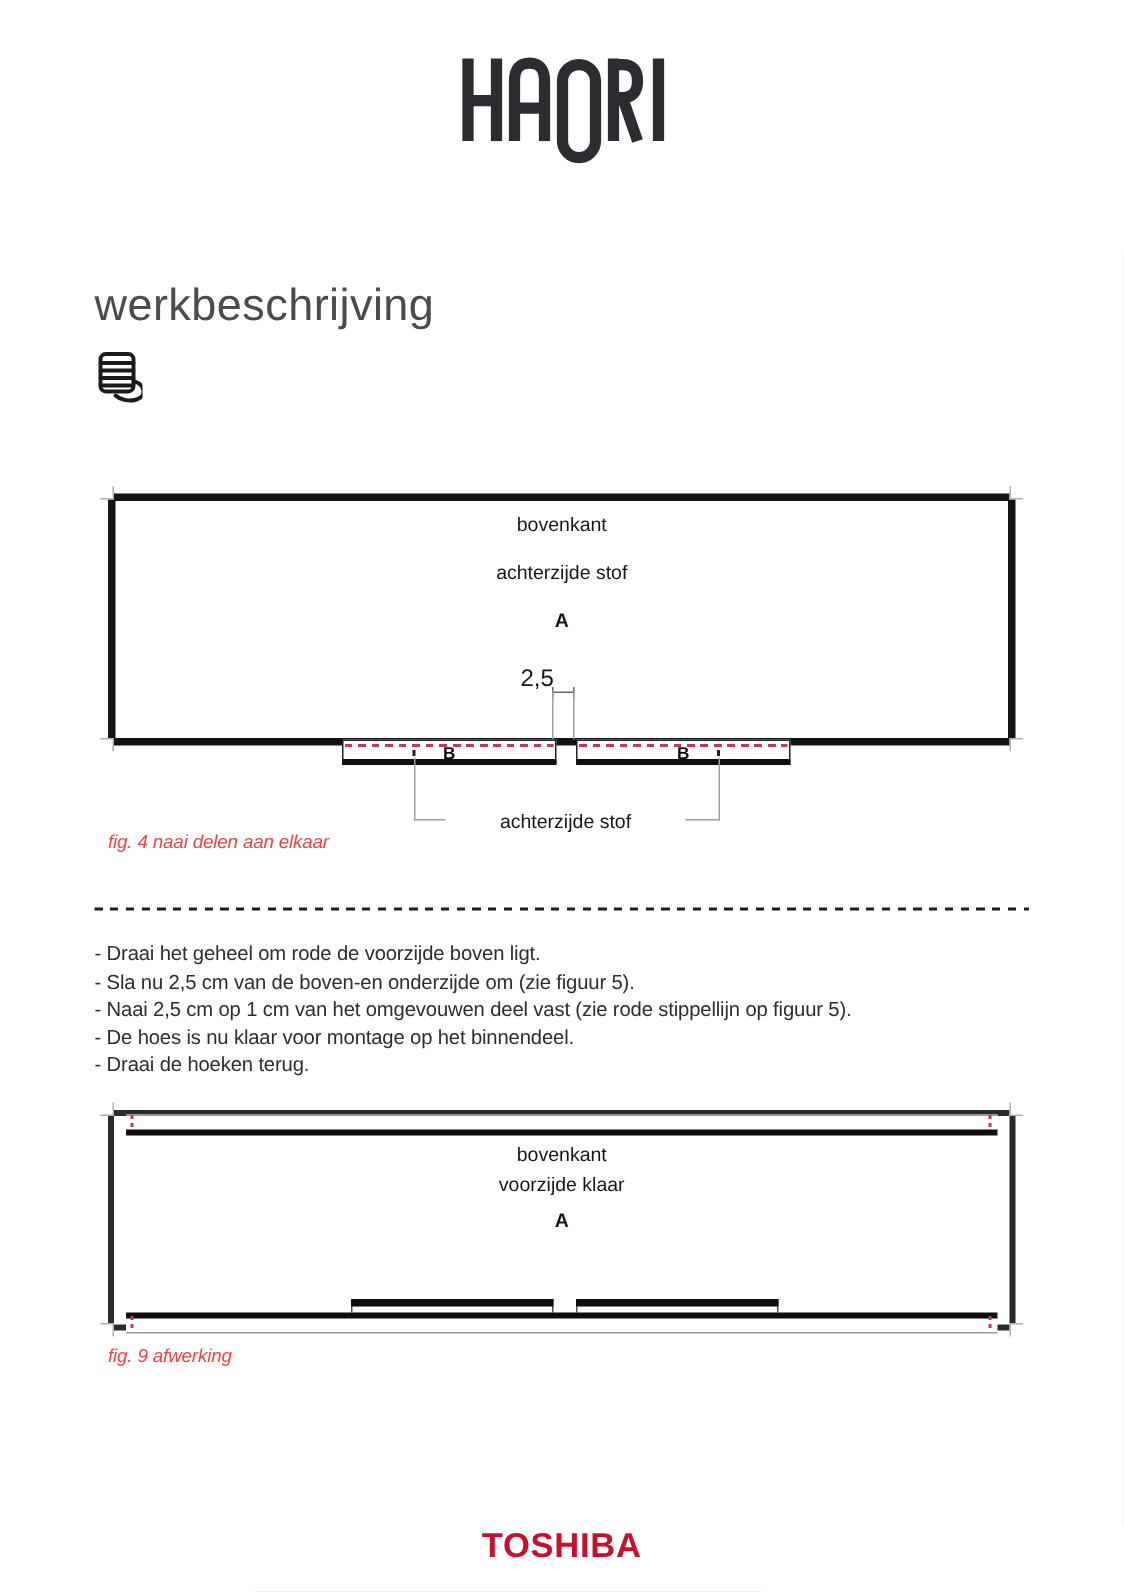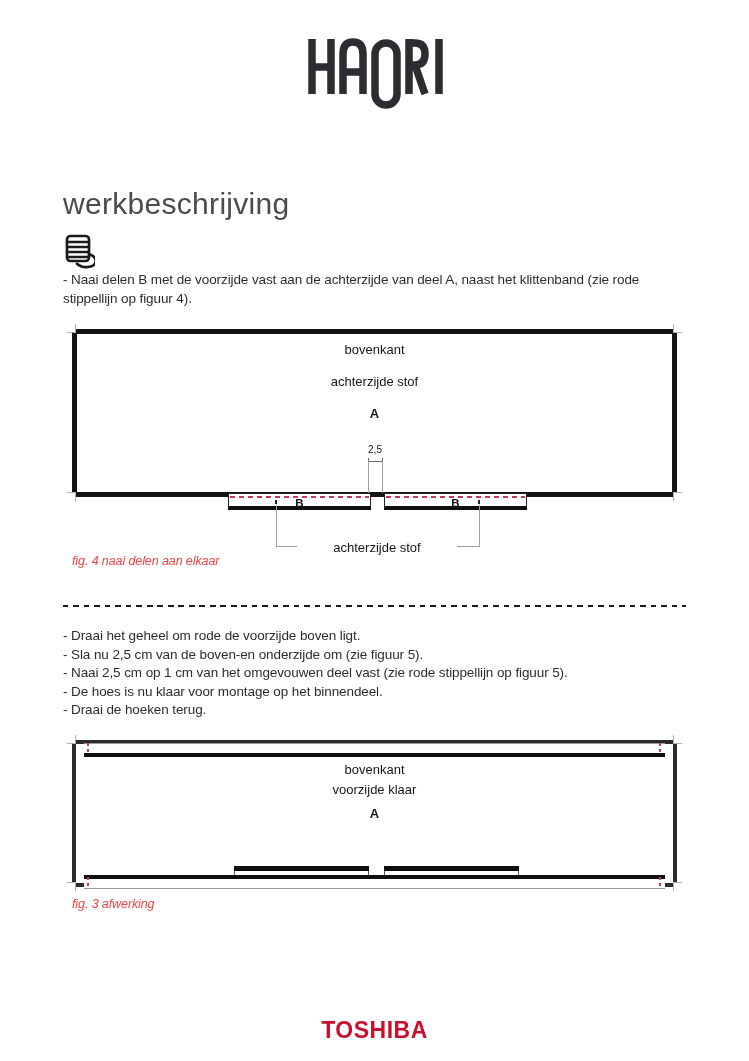--- a/index.html
+++ b/index.html
@@ -58,33 +58,32 @@
   </svg>
 
   <div class="abs title" style="left:63px;top:187px;text-align:center;">werkbeschrijving</div>
 
   <svg class="abs" style="left:63px;top:234px;" width="32" height="38" viewBox="0 0 32 38" fill="none" stroke="#1b1b1b" stroke-width="2.6" stroke-linecap="round">
     <rect x="4" y="2" width="22" height="25" rx="3.5"></rect>
     <path d="M4,8 H26 M4,13 H26 M4,18 H26 M4,23 H26"></path>
     <path d="M26,20 c8,2.5 9,10.5 1.5,12.5 c-5,1.3 -10.5,0 -13.5,-2.8"></path>
   </svg>
 
-  <div class="abs bodytext" style="left:63px;top:271px;width:628px;">- Naai delen B met de voorzijde vast aan de achterzijde van deel A, naast het klittenband (zie rode stippellijn op figuur 4).</div>
 
   <div class="abs rect4"></div>
   <div class="abs notch n-tl" style="left:67px;top:324px;"></div>
   <div class="abs notch n-tr" style="left:673px;top:324px;"></div>
   <div class="abs notch n-bl" style="left:67px;top:492px;"></div>
   <div class="abs notch n-br" style="left:673px;top:492px;"></div>
 
   <div class="abs diagram-label" style="top:342px;">bovenkant</div>
   <div class="abs diagram-label" style="top:374px;">achterzijde stof</div>
   <div class="abs diagram-label bold" style="top:406px;">A</div>
 
-  <div class="abs" style="left:347px;top:444px;width:56px;text-align:center;font-size:10px;color:#161616;">2,5</div>
+  <div class="abs" style="left:347px;top:444px;width:56px;font-size:16px;color:#161616;">2,5</div>
   <div class="abs dimline" style="left:368px;top:461px;width:15px;height:1px;"></div>
   <div class="abs dimline" style="left:368px;top:458px;width:1px;height:7px;"></div>
   <div class="abs dimline" style="left:382px;top:458px;width:1px;height:7px;"></div>
   <div class="abs thinline" style="left:368px;top:461px;width:1px;height:32px;"></div>
   <div class="abs thinline" style="left:382px;top:461px;width:1px;height:32px;"></div>
 
   <div class="abs strip-b" style="left:228px;">
     <div class="h-dash"></div>
     <span style="position:relative;top:3px;">B</span>
   </div>
@@ -133,17 +132,17 @@
   <div class="abs droppipe" style="left:384px;"></div>
   <div class="abs droppipe" style="left:518px;"></div>
   <div class="abs bbar" style="left:234px;"></div>
   <div class="abs bbar" style="left:384px;"></div>
 
   <div class="abs fold-bottom">
     <div class="v-dash" style="left:3px;top:-2px;"></div>
     <div class="v-dash" style="right:4px;top:-2px;"></div>
   </div>
 
-  <div class="abs caption" style="left:72px;top:897px;">fig. 3 afwerking</div>
+  <div class="abs caption" style="left:72px;top:897px;">fig. 9 afwerking</div>
 
   <div class="abs toshiba">TOSHIBA</div>
 
 </div>
 
 </body></html>

